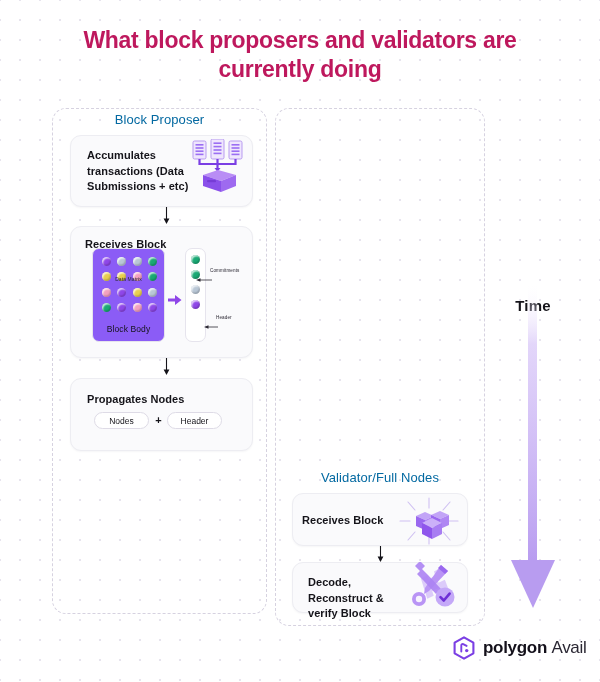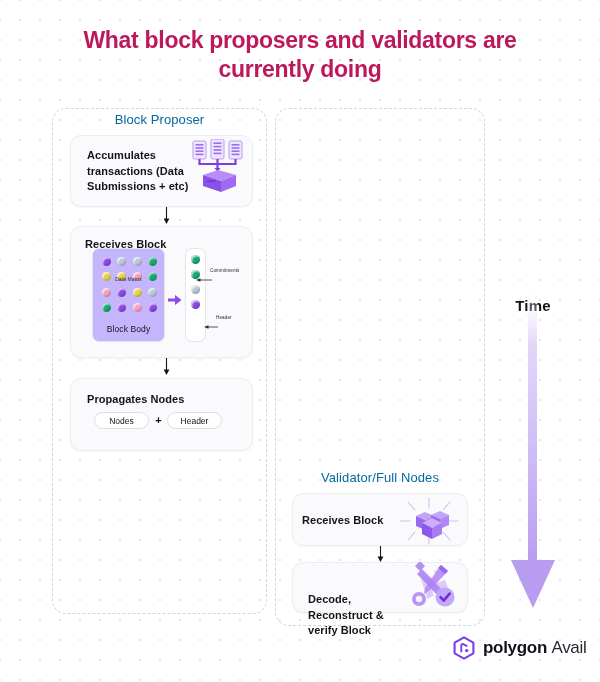--- a/index.html
+++ b/index.html
@@ -75,40 +75,40 @@
   #card-creates { left: 70px; top: 226px; width: 183px; height: 132px; }
   #card-creates .card-title { position: absolute; left: 14px; top: 10px; }
 
   #card-propagates { left: 70px; top: 378px; width: 183px; height: 73px; }
   #card-propagates .card-title { position: absolute; left: 16px; top: 13px; }
 
   #card-receives { left: 292px; top: 493px; width: 176px; height: 53px; }
   #card-receives .card-title { position: absolute; left: 9px; top: 19px; }
 
   #card-decode { left: 292px; top: 562px; width: 176px; height: 51px; }
-  #card-decode .card-title { position: absolute; left: 15px; top: 29px; width: 104px; }
+  #card-decode .card-title { position: absolute; left: 15px; top: 12px; width: 104px; }
 
   
   .down-arrow {
     position: absolute;
     width: 9px;
     height: 18px;
   }
   #arrow-1 { left: 162px; top: 207px; }
   #arrow-2 { left: 162px; top: 358px; }
   #arrow-3 { left: 376px; top: 546px; }
 
   
   .matrix-box {
     position: absolute;
     left: 92px;
     top: 248px;
     width: 73px;
     height: 94px;
-    background: #c4b5fd;
+    background: #8b5cf6;
     border: 1px solid #e6e4ed;
     border-radius: 7px;
   }
   .matrix-grid {
     position: absolute;
     left: 6px;
     top: 5px;
     width: 61px;
     height: 61px;
     display: grid;

